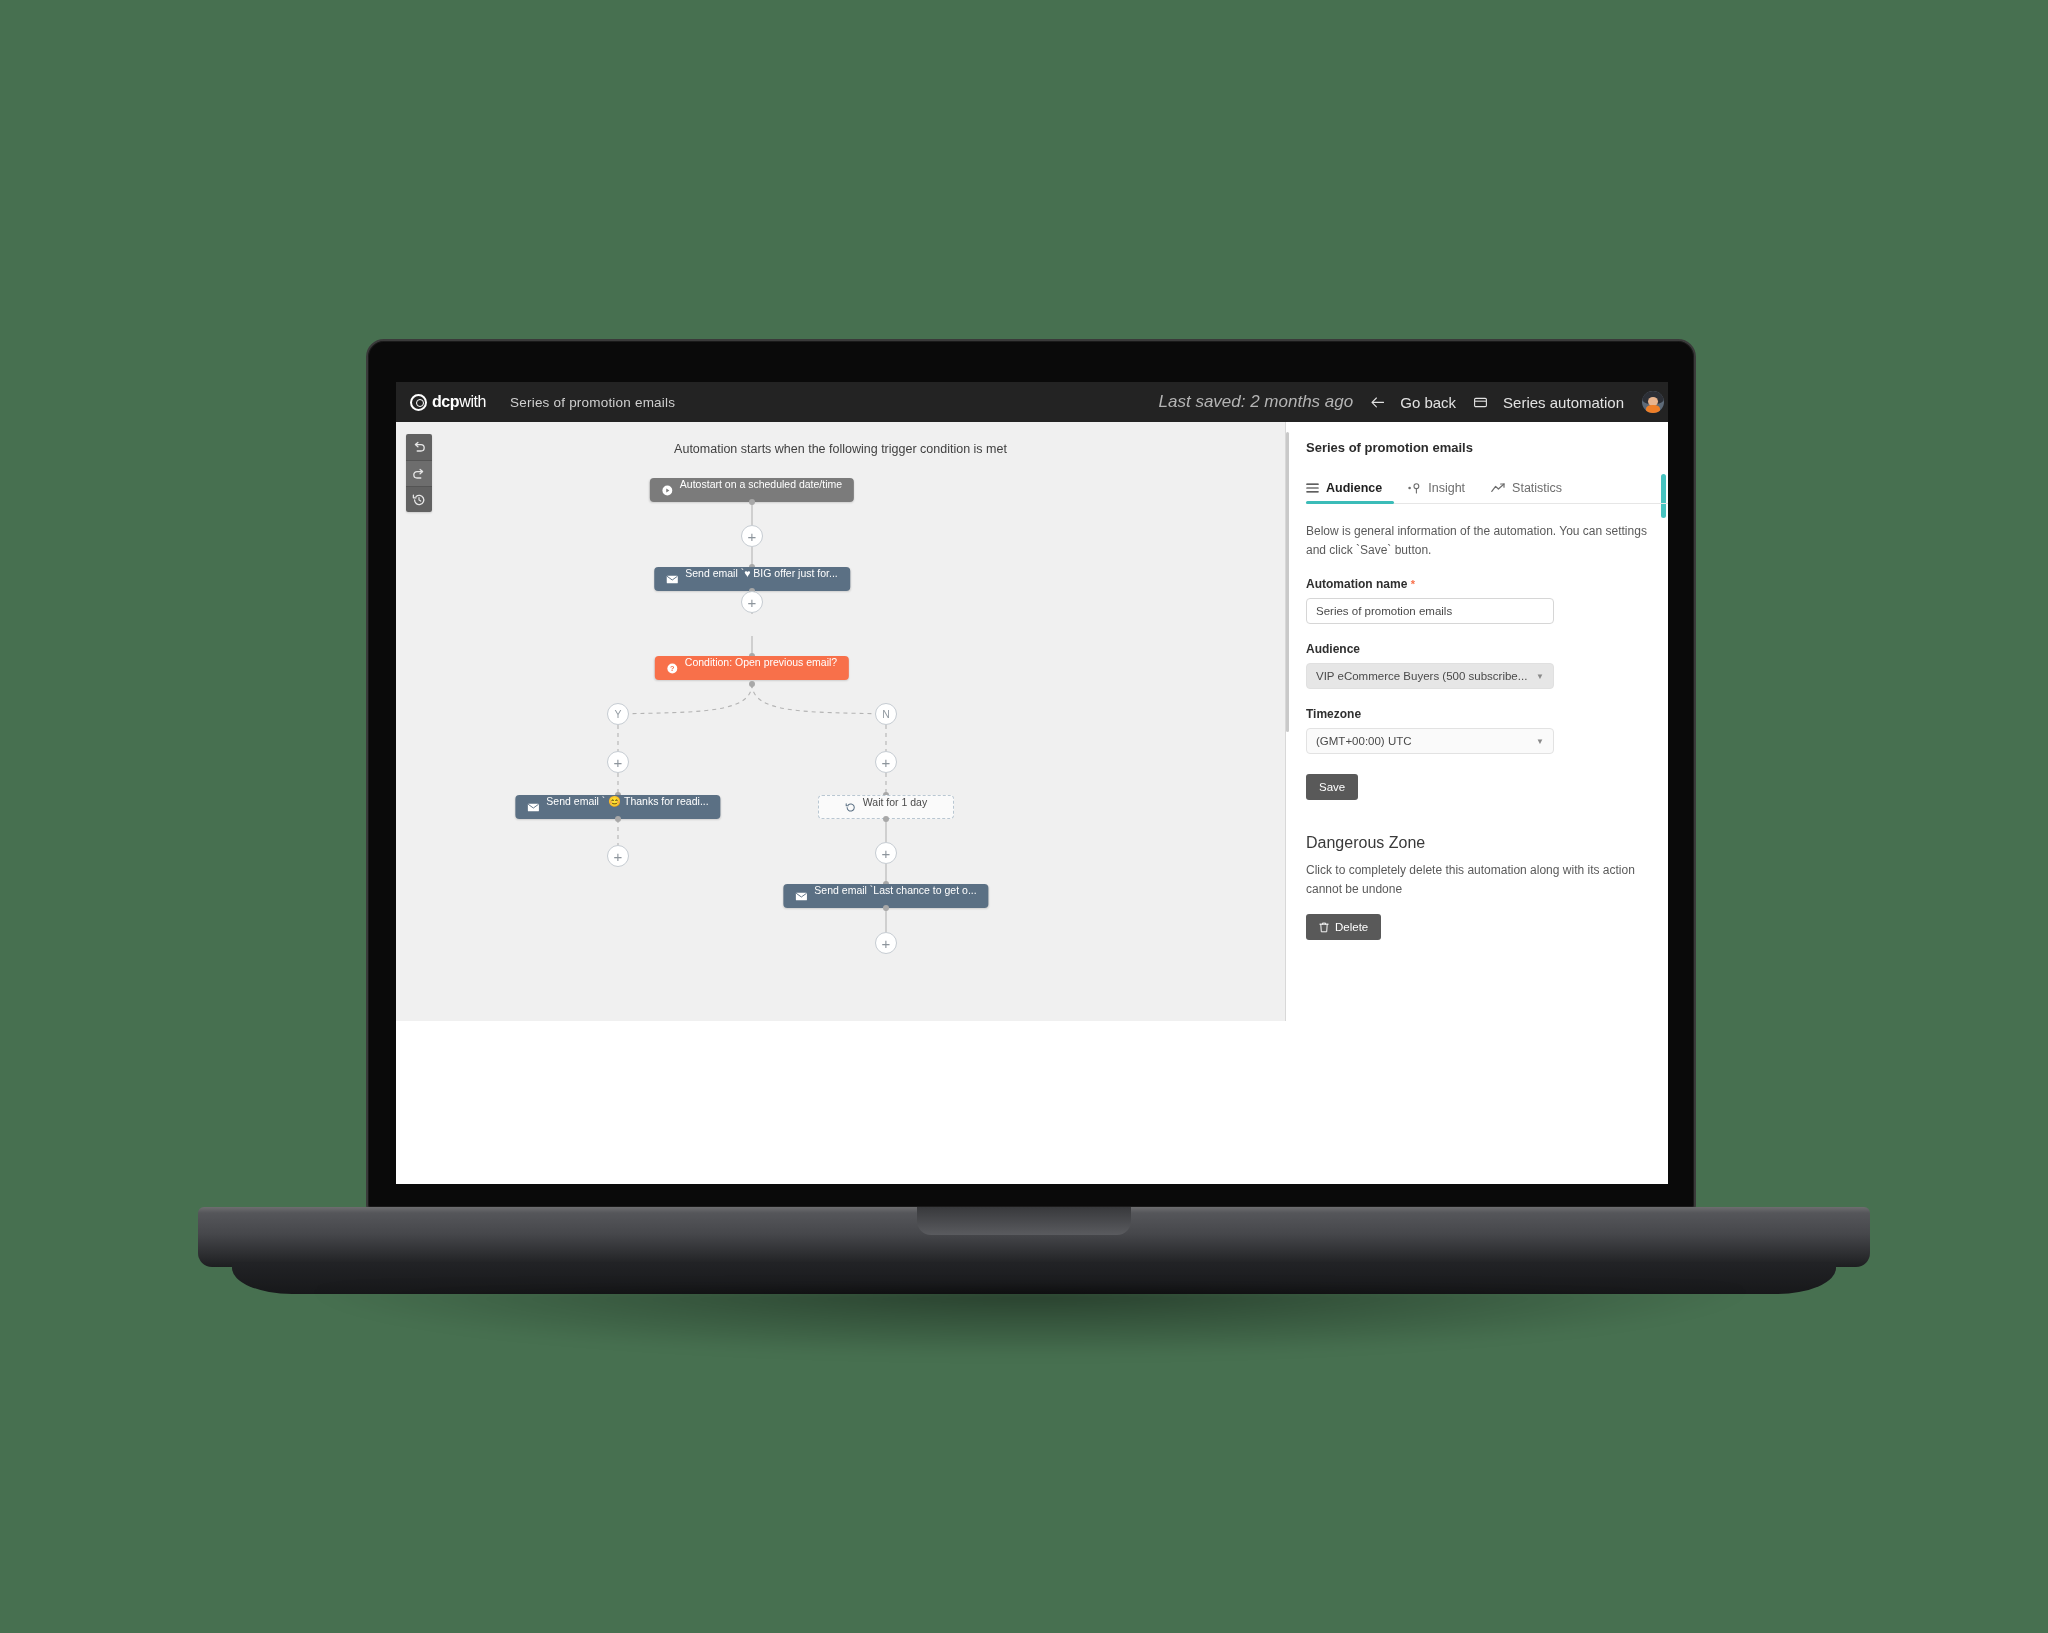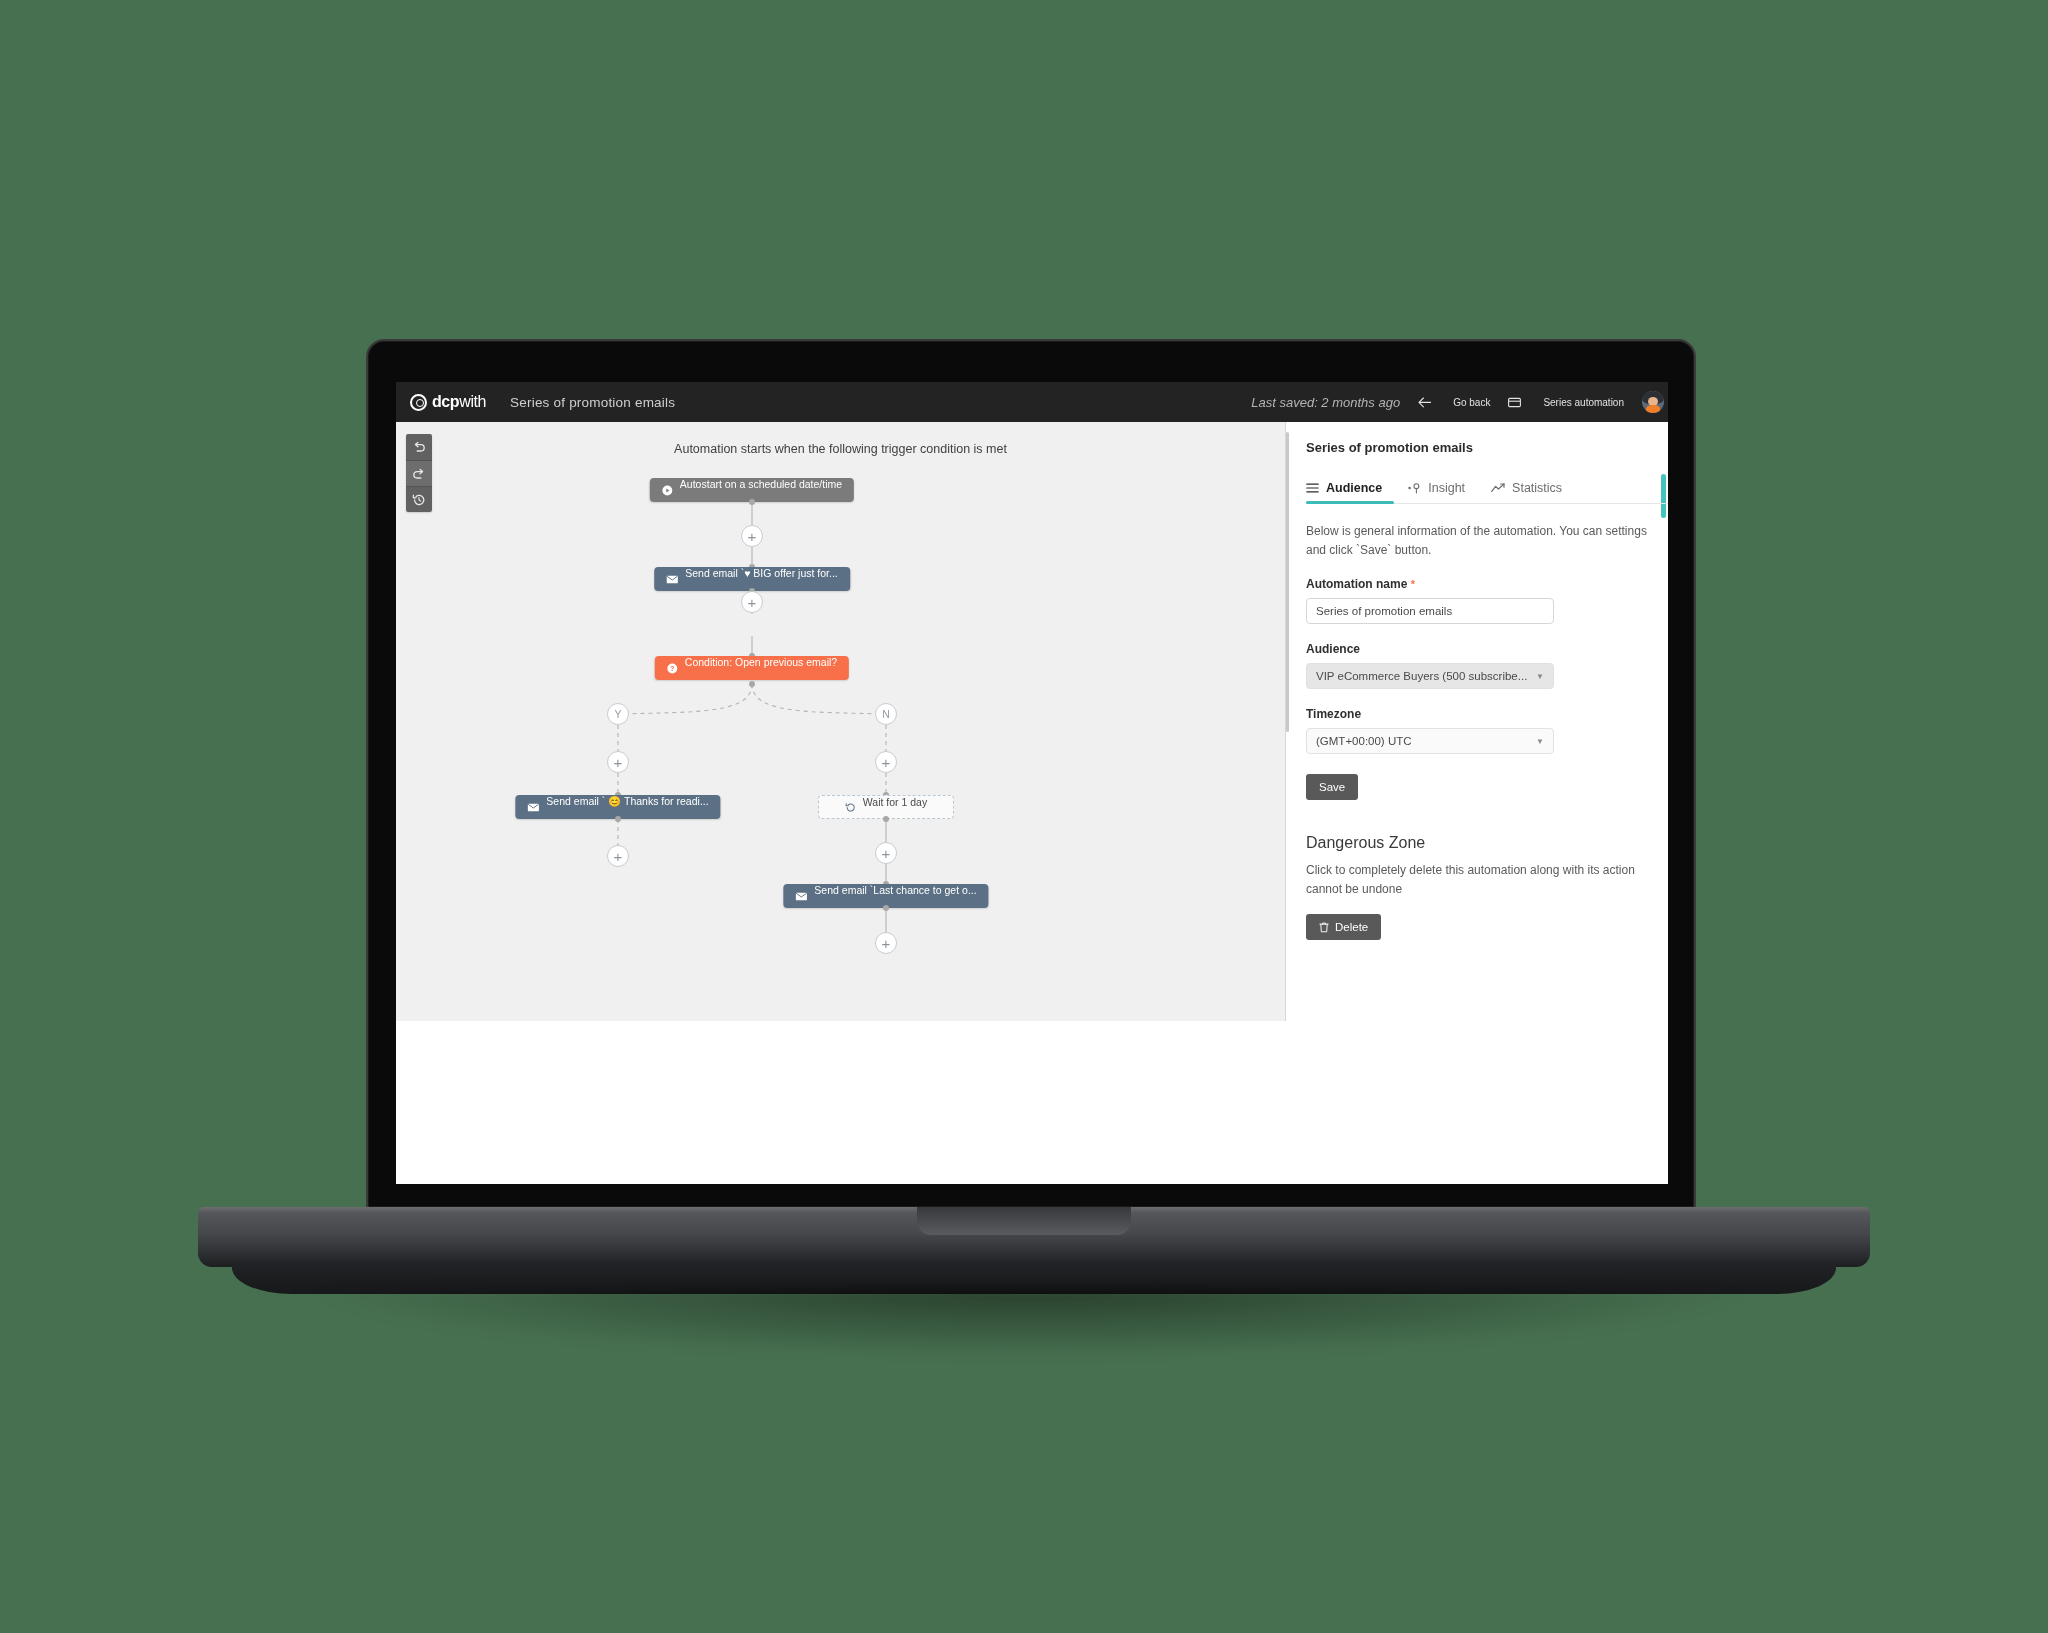--- a/index.html
+++ b/index.html
@@ -79,23 +79,23 @@
   }
   .brand-text { color: #fff; font-size: 16px; font-weight: bold; letter-spacing: -0.4px; }
   .brand-text .light { font-weight: 300; }
   .hdr-title {
     color: #cfcfcf; font-size: 13.5px; margin-left: 24px; letter-spacing: 0.2px;
   }
   .hdr-right {
     margin-left: auto; display: flex; align-items: center; gap: 18px;
     padding-right: 4px;
   }
-  .hdr-saved { color: #b4b4b4; font-size: 13px; font-style: italic; }
+  .hdr-saved { color: #b4b4b4; font-size: 17px; font-style: italic; }
   .hdr-link {
-    color: #e2e2e2; font-size: 10px; display: flex; align-items: center; gap: 22px;
+    color: #e2e2e2; font-size: 15px; display: flex; align-items: center; gap: 16px;
     cursor: pointer;
   }
   .hdr-link svg { display:block; }
   .avatar {
     width: 22px; height: 22px; border-radius: 50%;
     background: #5d6a78; overflow: hidden; position: relative; flex: 0 0 auto;
   }
   .avatar .hair { position:absolute; left:0; top:0; width:100%; height:60%; background:#2c2f36; border-radius:50% 50% 40% 40%; }
   .avatar .face { position:absolute; left:26%; top:26%; width:48%; height:44%; background:#e8b48e; border-radius:50%; }
   .avatar .body { position:absolute; left:18%; bottom:0; width:64%; height:38%; background:#ef7f28; border-radius:45% 45% 0 0; }

